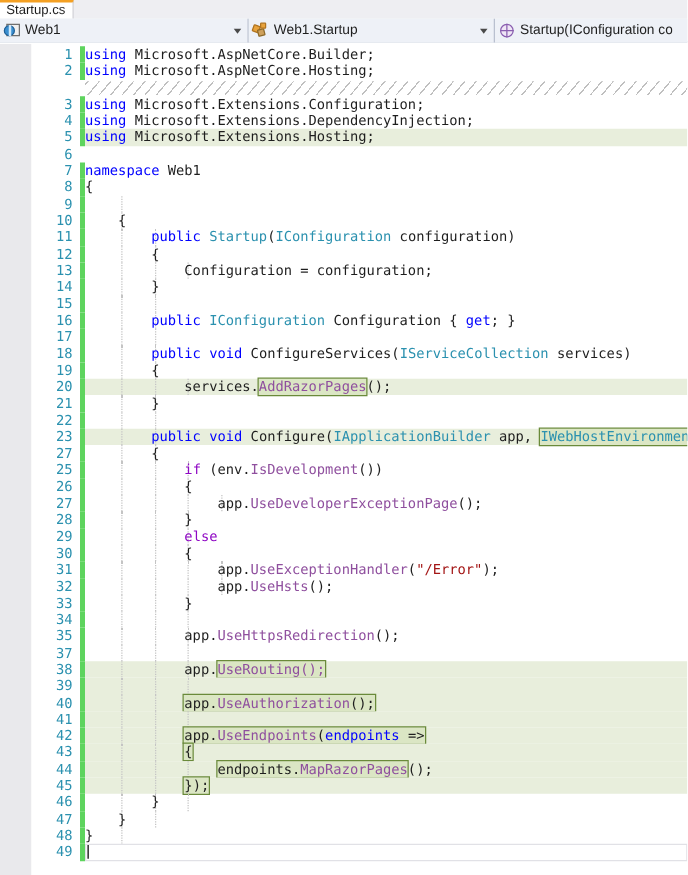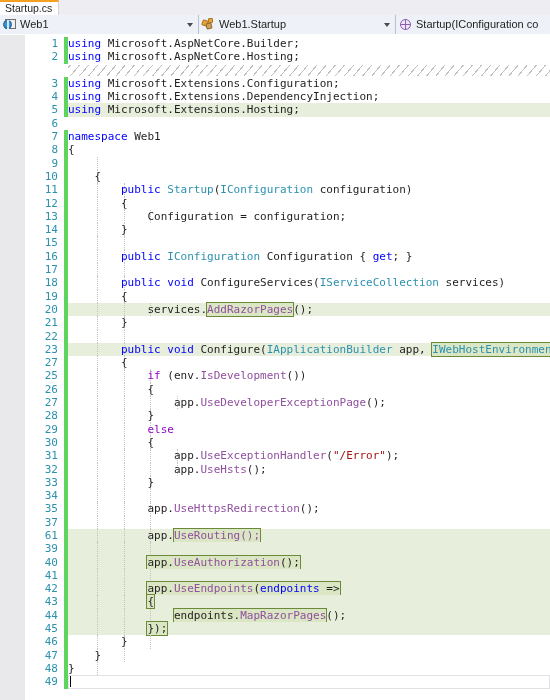--- a/index.html
+++ b/index.html
@@ -328,21 +328,21 @@
         <div class="row"><div class="rowbg"></div><div class="lnum">27</div><div class="chg green"></div><div class="guide" style="left: 97.48px;"></div><div class="guide" style="left: 123.96px;"></div><div class="guide" style="left: 150.44px;"></div><div class="guide" style="left: 176.92px;"></div><div class="code">                app.<span class="mp">UseDeveloperExceptionPage</span>();</div></div>
         <div class="row"><div class="rowbg"></div><div class="lnum">28</div><div class="chg green"></div><div class="guide" style="left: 97.48px;"></div><div class="guide" style="left: 123.96px;"></div><div class="guide" style="left: 150.44px;"></div><div class="code">            }</div></div>
         <div class="row"><div class="rowbg"></div><div class="lnum">29</div><div class="chg green"></div><div class="guide" style="left: 97.48px;"></div><div class="guide" style="left: 123.96px;"></div><div class="guide" style="left: 150.44px;"></div><div class="code">            <span class="ctl">else</span></div></div>
         <div class="row"><div class="rowbg"></div><div class="lnum">30</div><div class="chg green"></div><div class="guide" style="left: 97.48px;"></div><div class="guide" style="left: 123.96px;"></div><div class="guide" style="left: 150.44px;"></div><div class="code">            {</div></div>
         <div class="row"><div class="rowbg"></div><div class="lnum">31</div><div class="chg green"></div><div class="guide" style="left: 97.48px;"></div><div class="guide" style="left: 123.96px;"></div><div class="guide" style="left: 150.44px;"></div><div class="guide" style="left: 176.92px;"></div><div class="code">                app.<span class="mp">UseExceptionHandler</span>(<span class="s">"/Error"</span>);</div></div>
         <div class="row"><div class="rowbg"></div><div class="lnum">32</div><div class="chg green"></div><div class="guide" style="left: 97.48px;"></div><div class="guide" style="left: 123.96px;"></div><div class="guide" style="left: 150.44px;"></div><div class="guide" style="left: 176.92px;"></div><div class="code">                app.<span class="mp">UseHsts</span>();</div></div>
         <div class="row"><div class="rowbg"></div><div class="lnum">33</div><div class="chg green"></div><div class="guide" style="left: 97.48px;"></div><div class="guide" style="left: 123.96px;"></div><div class="guide" style="left: 150.44px;"></div><div class="code">            }</div></div>
         <div class="row"><div class="rowbg"></div><div class="lnum">34</div><div class="chg green"></div><div class="guide" style="left: 97.48px;"></div><div class="guide" style="left: 123.96px;"></div><div class="guide" style="left: 150.44px;"></div><div class="code"></div></div>
         <div class="row"><div class="rowbg"></div><div class="lnum">35</div><div class="chg green"></div><div class="guide" style="left: 97.48px;"></div><div class="guide" style="left: 123.96px;"></div><div class="guide" style="left: 150.44px;"></div><div class="code">            app.<span class="mp">UseHttpsRedirection</span>();</div></div>
         <div class="row"><div class="rowbg"></div><div class="lnum">37</div><div class="chg green"></div><div class="guide" style="left: 97.48px;"></div><div class="guide" style="left: 123.96px;"></div><div class="guide" style="left: 150.44px;"></div><div class="code"></div></div>
-        <div class="row hl"><div class="rowbg"></div><div class="lnum">61</div><div class="chg green"></div><div class="guide" style="left: 97.48px;"></div><div class="guide" style="left: 123.96px;"></div><div class="guide" style="left: 150.44px;"></div><div class="code">            app.<span class="box mp">UseRouting();</span></div></div>
+        <div class="row hl"><div class="rowbg"></div><div class="lnum">38</div><div class="chg green"></div><div class="guide" style="left: 97.48px;"></div><div class="guide" style="left: 123.96px;"></div><div class="guide" style="left: 150.44px;"></div><div class="code">            app.<span class="box mp">UseRouting();</span></div></div>
         <div class="row hl"><div class="rowbg"></div><div class="lnum">39</div><div class="chg green"></div><div class="guide" style="left: 97.48px;"></div><div class="guide" style="left: 123.96px;"></div><div class="guide" style="left: 150.44px;"></div><div class="code"></div></div>
         <div class="row hl"><div class="rowbg"></div><div class="lnum">40</div><div class="chg green"></div><div class="guide" style="left: 97.48px;"></div><div class="guide" style="left: 123.96px;"></div><div class="guide" style="left: 150.44px;"></div><div class="code">            <span class="box">app.<span class="mp">UseAuthorization</span>();</span></div></div>
         <div class="row hl"><div class="rowbg"></div><div class="lnum">41</div><div class="chg green"></div><div class="guide" style="left: 97.48px;"></div><div class="guide" style="left: 123.96px;"></div><div class="guide" style="left: 150.44px;"></div><div class="code"></div></div>
         <div class="row hl"><div class="rowbg"></div><div class="lnum">42</div><div class="chg green"></div><div class="guide" style="left: 97.48px;"></div><div class="guide" style="left: 123.96px;"></div><div class="guide" style="left: 150.44px;"></div><div class="code">            <span class="box">app.<span class="mp">UseEndpoints</span>(<span class="k">endpoints</span> =&gt;</span></div></div>
         <div class="row hl"><div class="rowbg"></div><div class="lnum">43</div><div class="chg green"></div><div class="guide" style="left: 97.48px;"></div><div class="guide" style="left: 123.96px;"></div><div class="guide" style="left: 150.44px;"></div><div class="code">            <span class="box">{</span></div></div>
         <div class="row hl"><div class="rowbg"></div><div class="lnum">44</div><div class="chg green"></div><div class="guide" style="left: 97.48px;"></div><div class="guide" style="left: 123.96px;"></div><div class="guide" style="left: 150.44px;"></div><div class="guide" style="left: 176.92px;"></div><div class="code">                <span class="box">endpoints.<span class="mp">MapRazorPages</span></span>();</div></div>
         <div class="row hl"><div class="rowbg"></div><div class="lnum">45</div><div class="chg green"></div><div class="guide" style="left: 97.48px;"></div><div class="guide" style="left: 123.96px;"></div><div class="guide" style="left: 150.44px;"></div><div class="code">            <span class="box">});</span></div></div>
         <div class="row"><div class="rowbg"></div><div class="lnum">46</div><div class="chg green"></div><div class="guide" style="left: 97.48px;"></div><div class="guide" style="left: 123.96px;"></div><div class="guide" style="left: 150.44px;"></div><div class="code">        }</div></div>
         <div class="row"><div class="rowbg"></div><div class="lnum">47</div><div class="chg green"></div><div class="guide" style="left: 97.48px;"></div><div class="guide" style="left: 123.96px;"></div><div class="code">    }</div></div>
         <div class="row"><div class="rowbg"></div><div class="lnum">48</div><div class="chg green"></div><div class="guide" style="left: 97.48px;"></div><div class="code">}</div></div>

